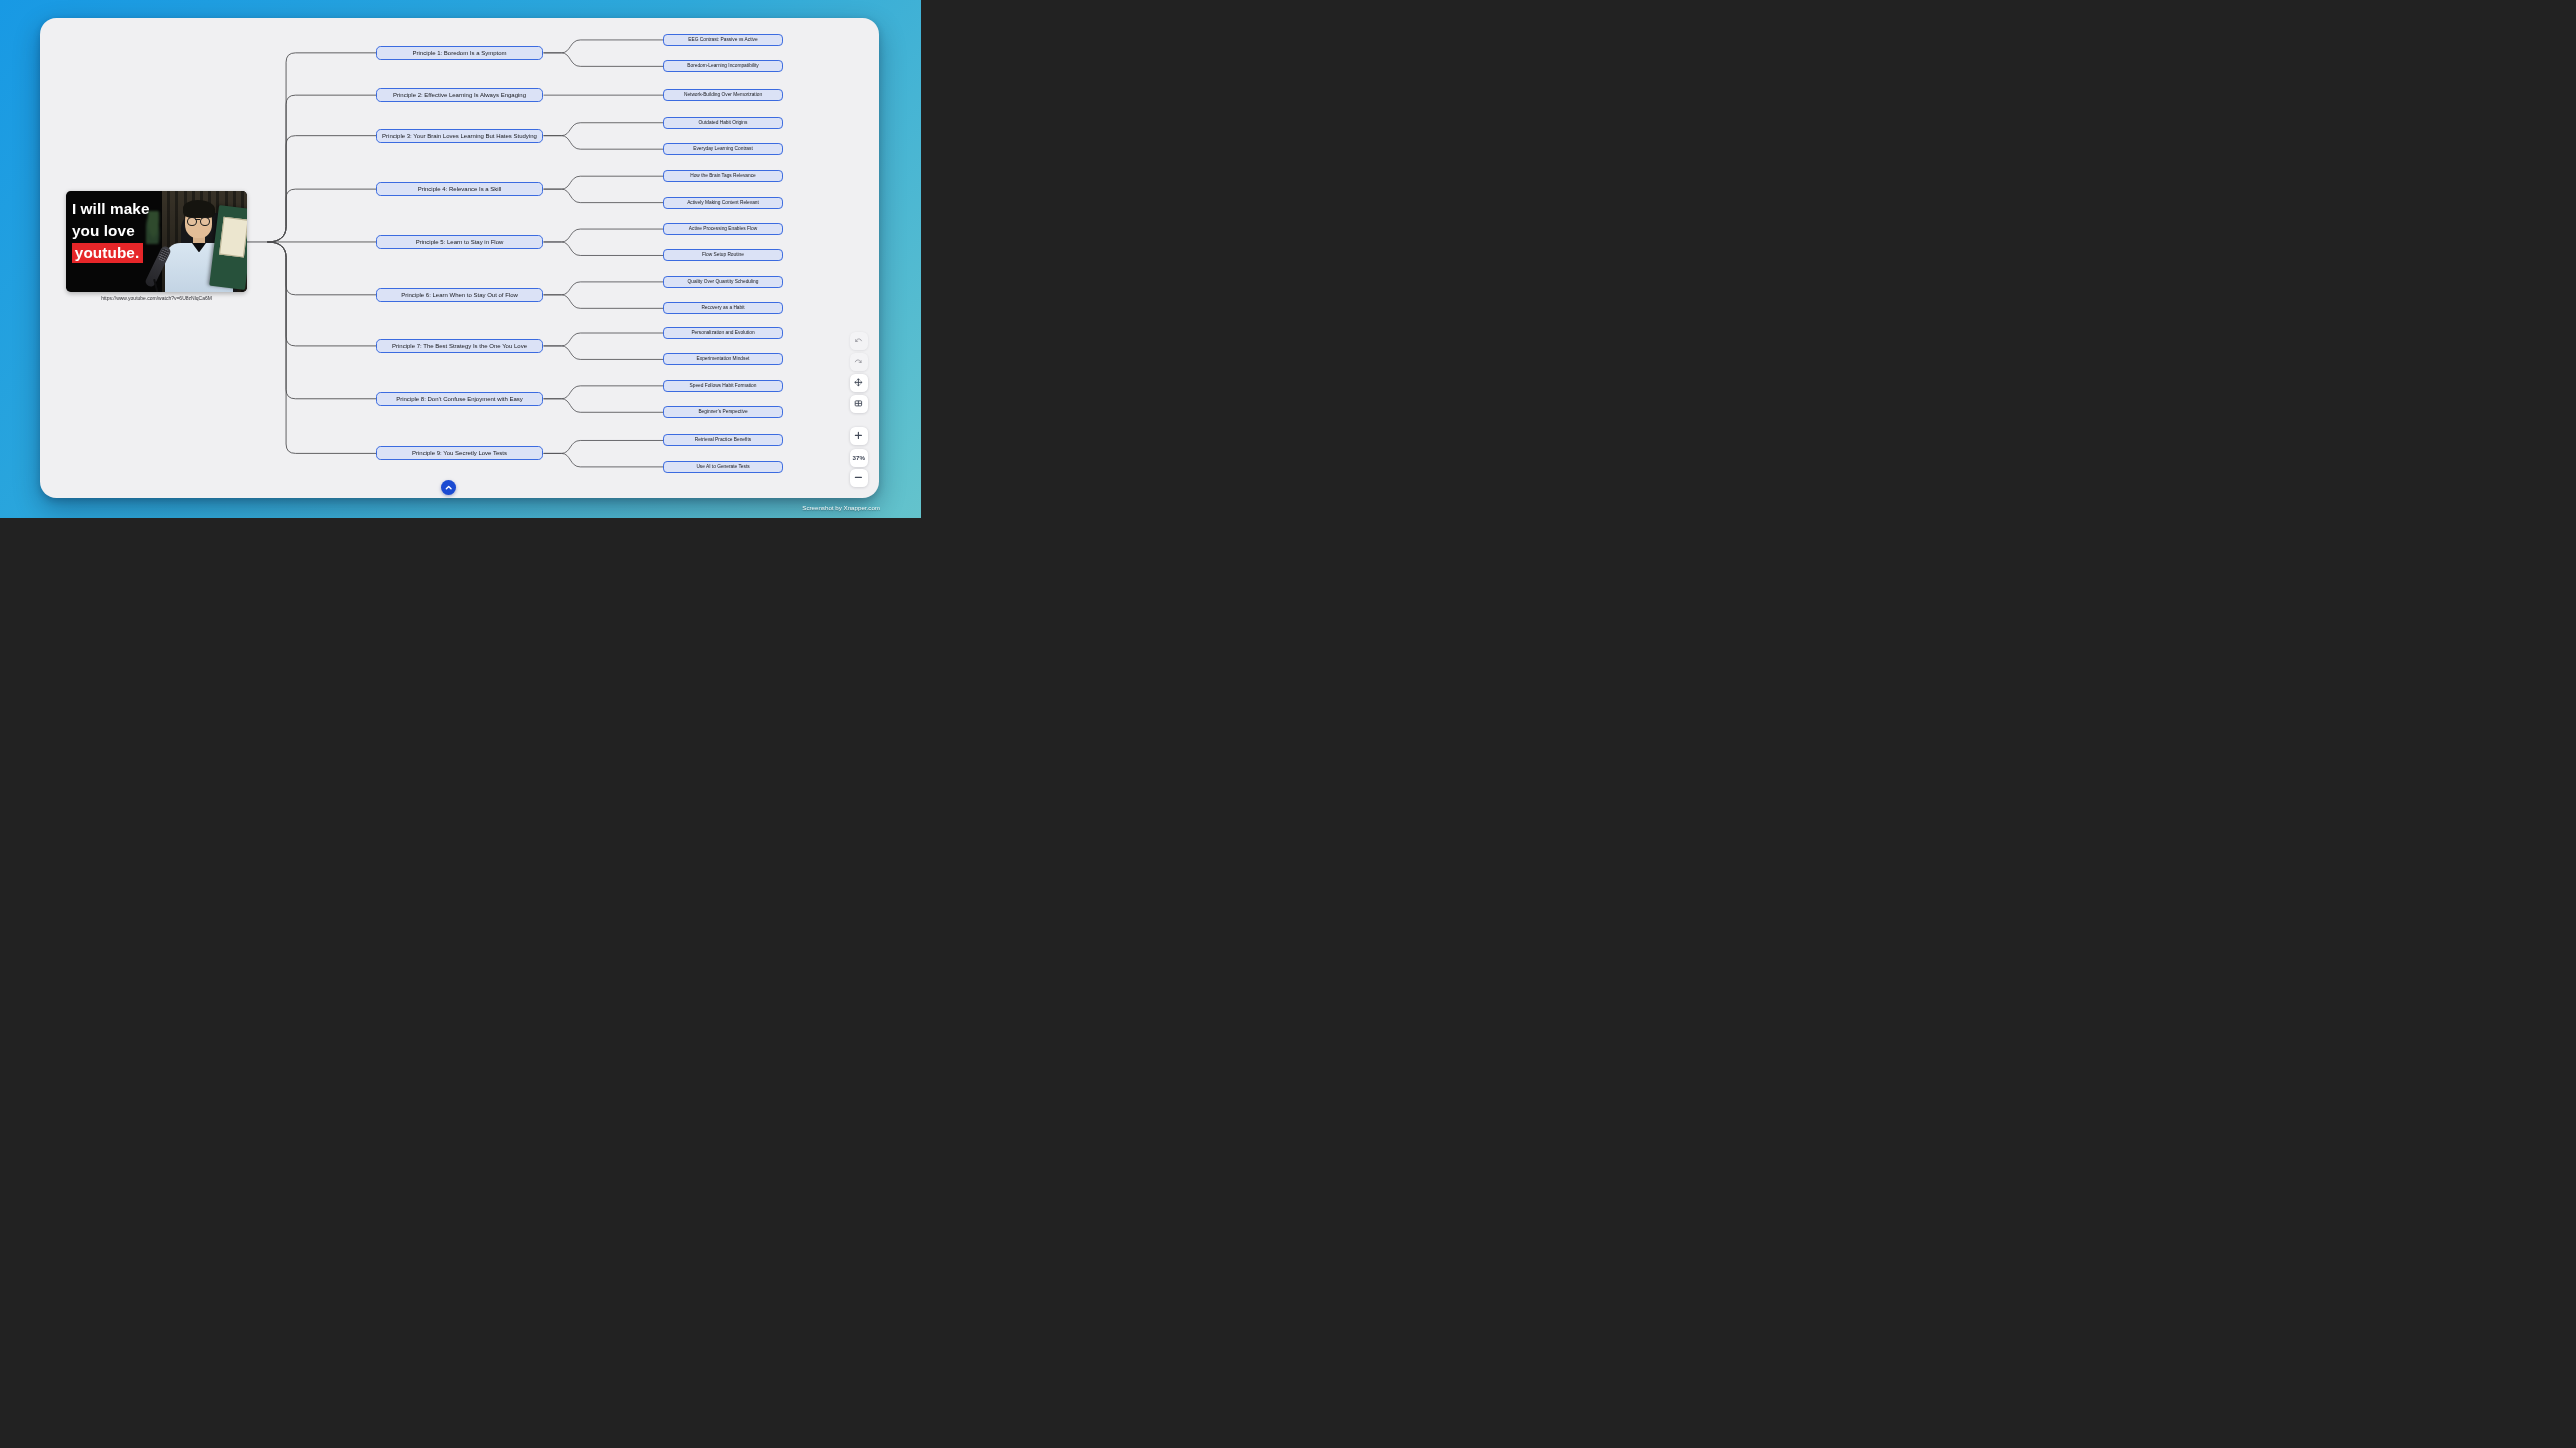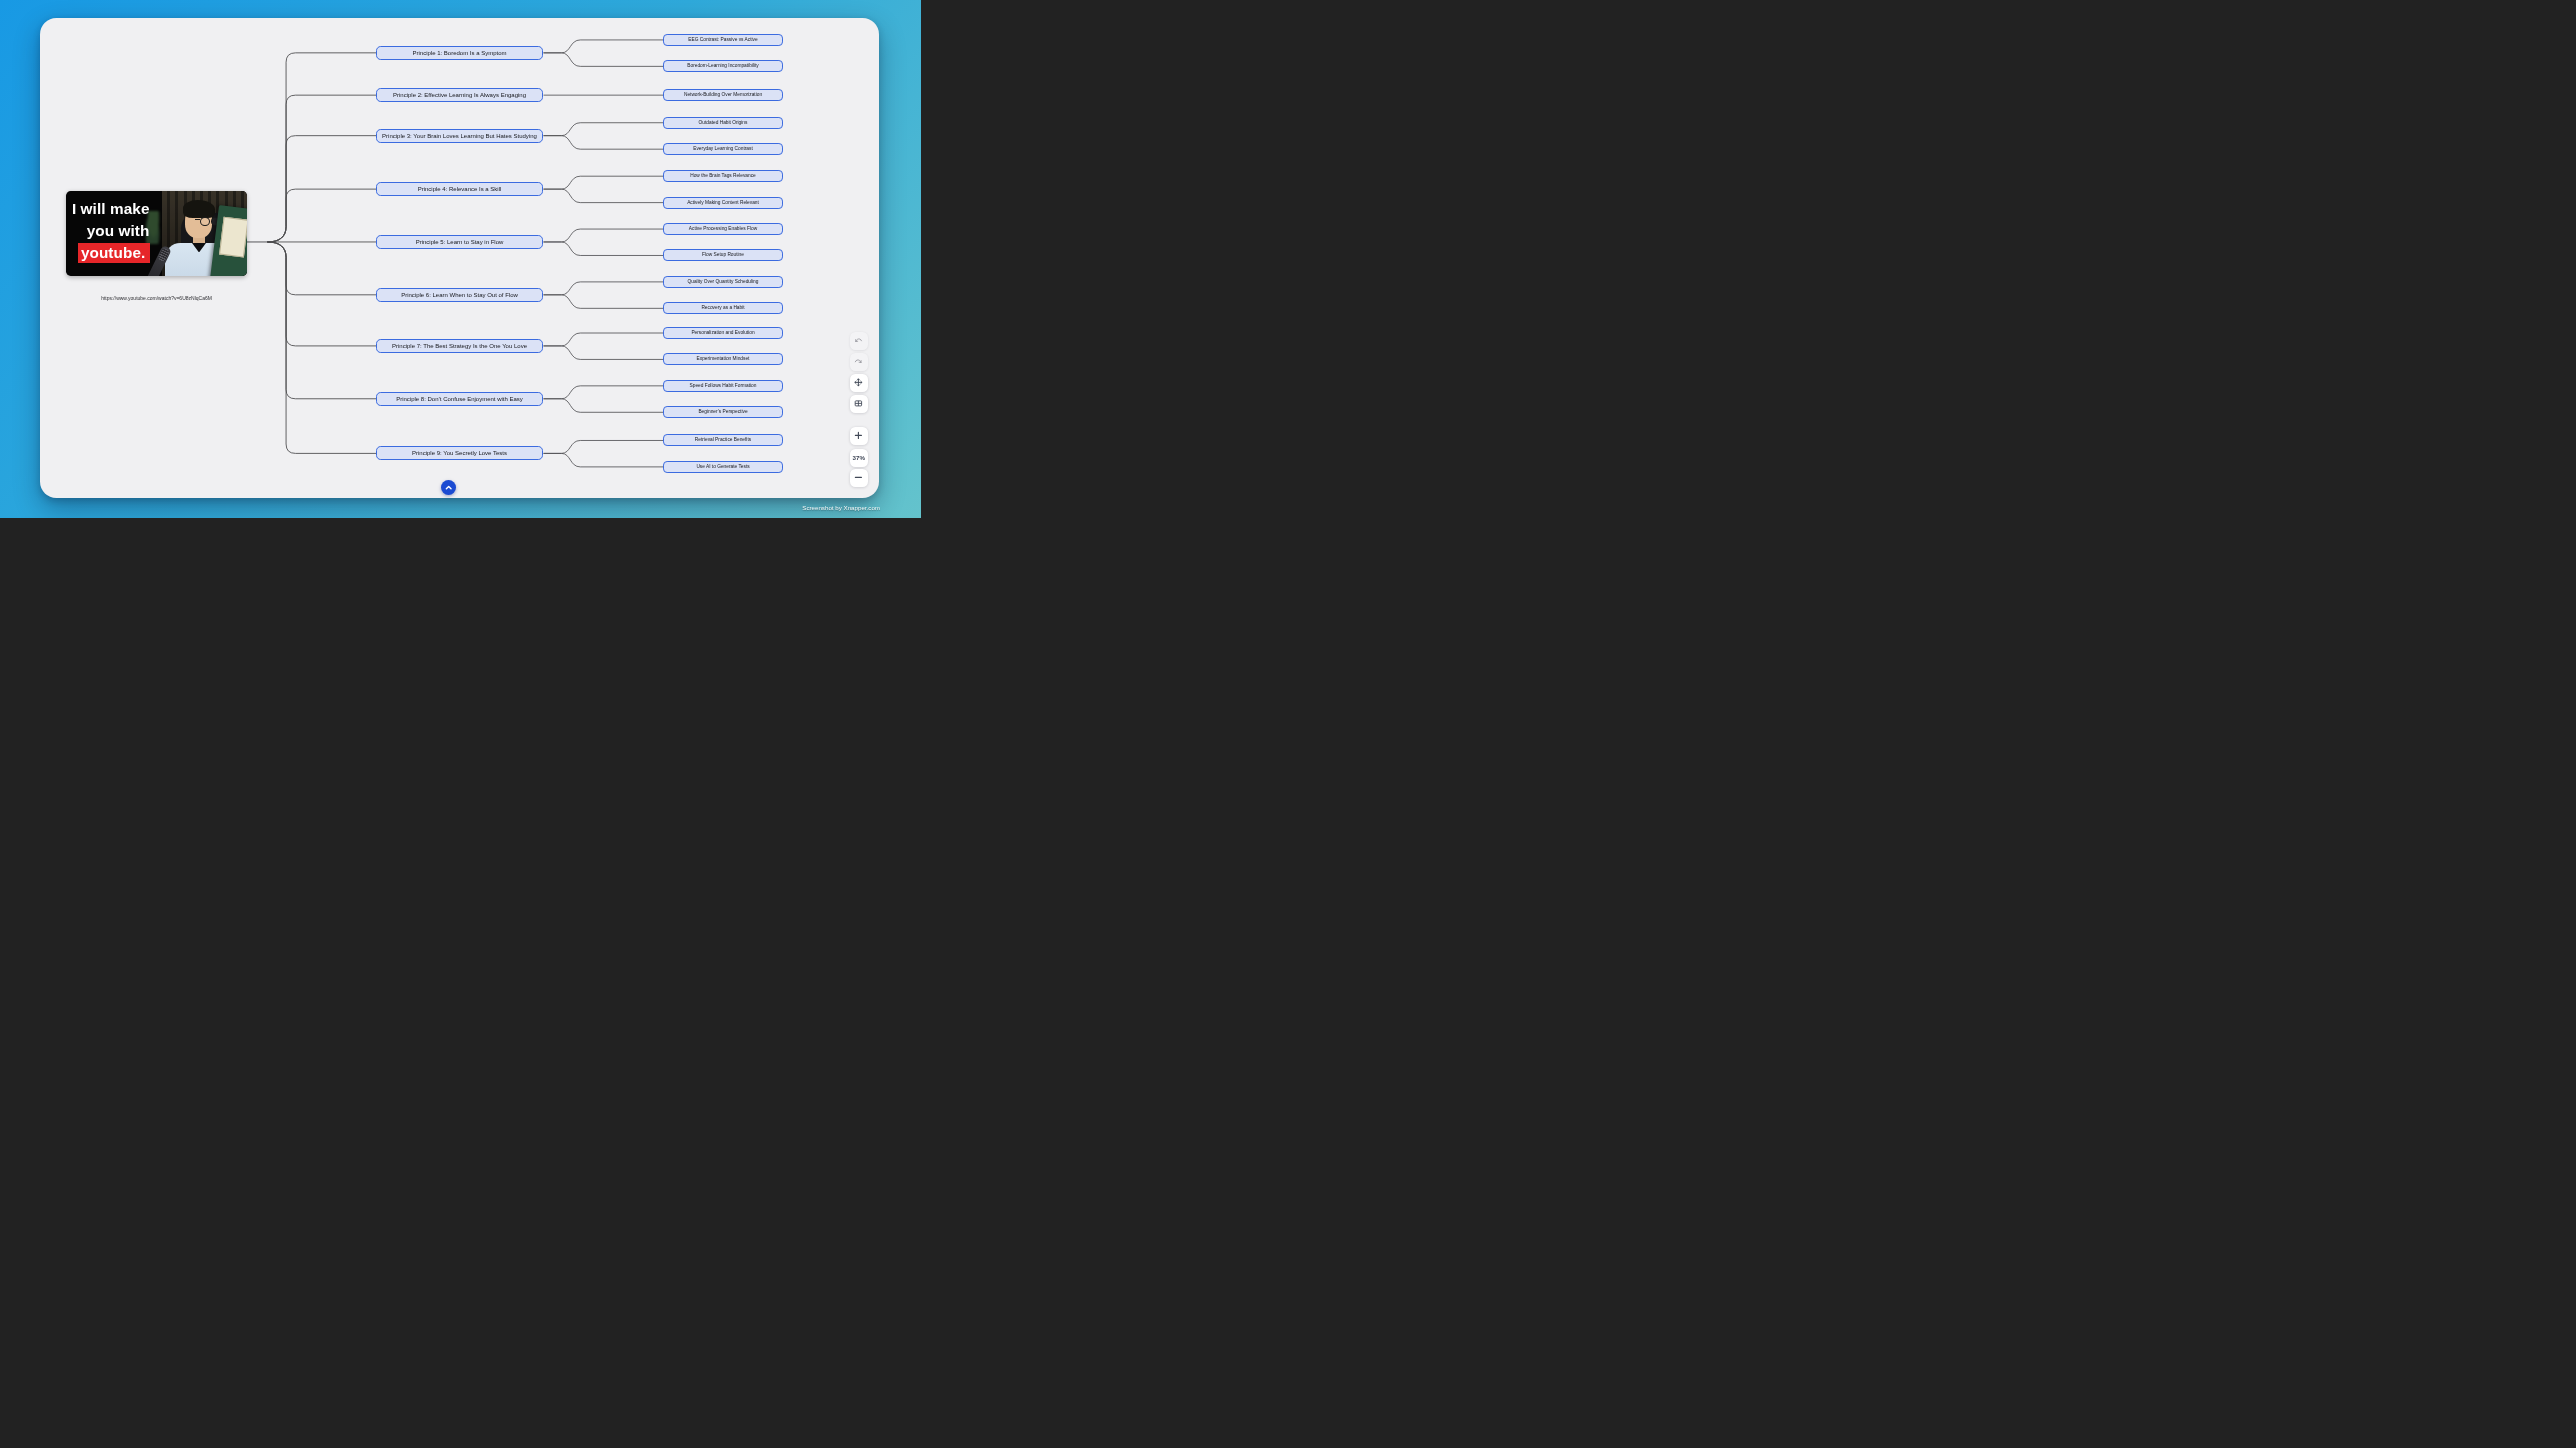--- a/index.html
+++ b/index.html
@@ -16,22 +16,22 @@
   #edges{position:absolute;left:0;top:0;pointer-events:none;}
   .pnode,.cnode{
     position:absolute;display:flex;align-items:center;justify-content:center;
     background:#dbe2f6;border:0.8px solid #3b6be0;box-sizing:border-box;
     color:#17181c;white-space:nowrap;overflow:hidden;cursor:pointer;
   }
   .pnode{width:167px;height:14px;border-radius:4.7px;font-size:6px;font-weight:500;}
   .cnode{width:120px;height:11.7px;border-radius:4.1px;font-size:4.8px;font-weight:500;}
   
   #thumb{
-    position:absolute;left:66px;top:191px;width:181px;height:85px;border-radius:4.7px;
-    background:#060606;overflow:hidden;cursor:pointer;box-shadow:0 1.2px 4.7px rgba(0,0,0,.25);text-align:right;
+    position:absolute;left:66px;top:191px;width:181px;height:101px;border-radius:4.7px;
+    background:#060606;overflow:hidden;cursor:pointer;box-shadow:0 1.2px 4.7px rgba(0,0,0,.25);
   }
   #thumb .slats{
     position:absolute;right:0;top:0;width:47%;height:100%;
     background:repeating-linear-gradient(90deg,#4d4537 0 5.3px,#2e2a22 5.3px 8.2px);
     filter:brightness(.85);
   }
   #thumb .slats:after{content:"";position:absolute;inset:0;background:linear-gradient(180deg,rgba(0,0,0,.15),rgba(0,0,0,.55));}
   #thumb .plant{position:absolute;left:80px;top:20px;width:15.3px;height:33px;
     background:radial-gradient(ellipse at 50% 20%,#2f4a2d 0 45%,transparent 60%),radial-gradient(ellipse at 40% 70%,#27402a 0 50%,transparent 65%);
     filter:blur(1.2px);}
@@ -122,21 +122,21 @@
         <i class="r"></i>
         <b></b>
       </div>
     <div class="book">
         <i></i>
       </div>
     <div class="mic"></div>
     <div class="stand"></div>
     <div class="titles">
       <span>I will make</span><br>
-      <span>you with</span><br>
+      <span>you love</span><br>
       <span class="red">youtube.</span>
     </div>
   </div>
   <div id="vidurl">https://www.youtube.com/watch?v=6U8zNlqCa6M</div>
 
   <div id="nodes">
       <div class="pnode" style="left: 376px; top: 46px;">Principle 1: Boredom Is a Symptom</div>
       <div class="cnode" style="left: 663px; top: 34px;">EEG Contrast: Passive vs Active</div>
       <div class="cnode" style="left: 663px; top: 60px;">Boredom-Learning Incompatibility</div>
       <div class="pnode" style="left: 376px; top: 88px;">Principle 2: Effective Learning Is Always Engaging</div>

